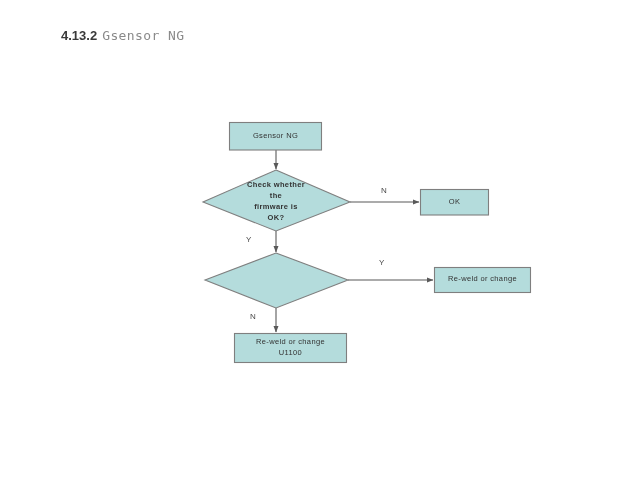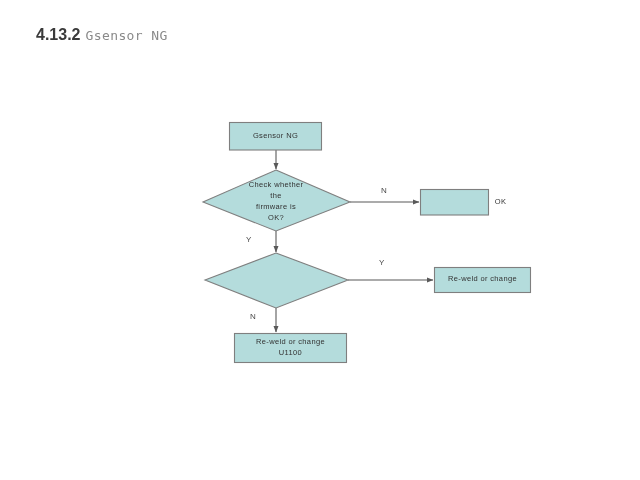--- a/index.html
+++ b/index.html
@@ -23,24 +23,25 @@
   
   #heading {
     position: absolute;
     left: 36px;
     top: 27px;
     white-space: nowrap;
     line-height: 1;
   }
   #heading .num {
     font-family: "Liberation Sans", sans-serif;
-    font-size: 16px;
+    font-size: 13px;
     font-weight: bold;
     color: #3a3a3a;
     letter-spacing: 0px;
+    margin-left: 25px;
   }
   #heading .ttl {
     font-family: "DejaVu Sans Mono", monospace;
     font-size: 13px;
     font-weight: normal;
     color: #8a8a8a;
     letter-spacing: 0.4px;
     margin-left: 5px;
   }
 
@@ -125,30 +126,30 @@
 
       <polygon points="276,253 348,280 276,308 205,280" fill="#b4dcdc" stroke="#7f7f7f" stroke-width="1.1"></polygon>
     </svg>
 
     <div class="node-text" style="left:229px; top:122px; width:93px; height:28px;">
       <div>
         <span>Gsensor NG</span>
       </div>
     </div>
 
-    <div class="node-text" style="left:216px; top:179px; width:120px; height:46px;">
+    <div class="node-text" style="left:216px; top:179px; width:120px; height:46px;font-weight:bold;">
       <div>
         <span>Check whether</span>
         <span>the</span>
         <span>firmware is</span>
         <span>OK?</span>
       </div>
     </div>
 
-    <div class="node-text" style="left:420px; top:189px; width:69px; height:26px;padding-left:46px;">
+    <div class="node-text" style="left:420px; top:189px; width:69px; height:26px;">
       <div>
         <span>OK</span>
       </div>
     </div>
 
 
     <div class="node-text" style="left:434px; top:267px; width:97px; height:25px;">
       <div>
         <span>Re-weld or change</span>
       </div>

